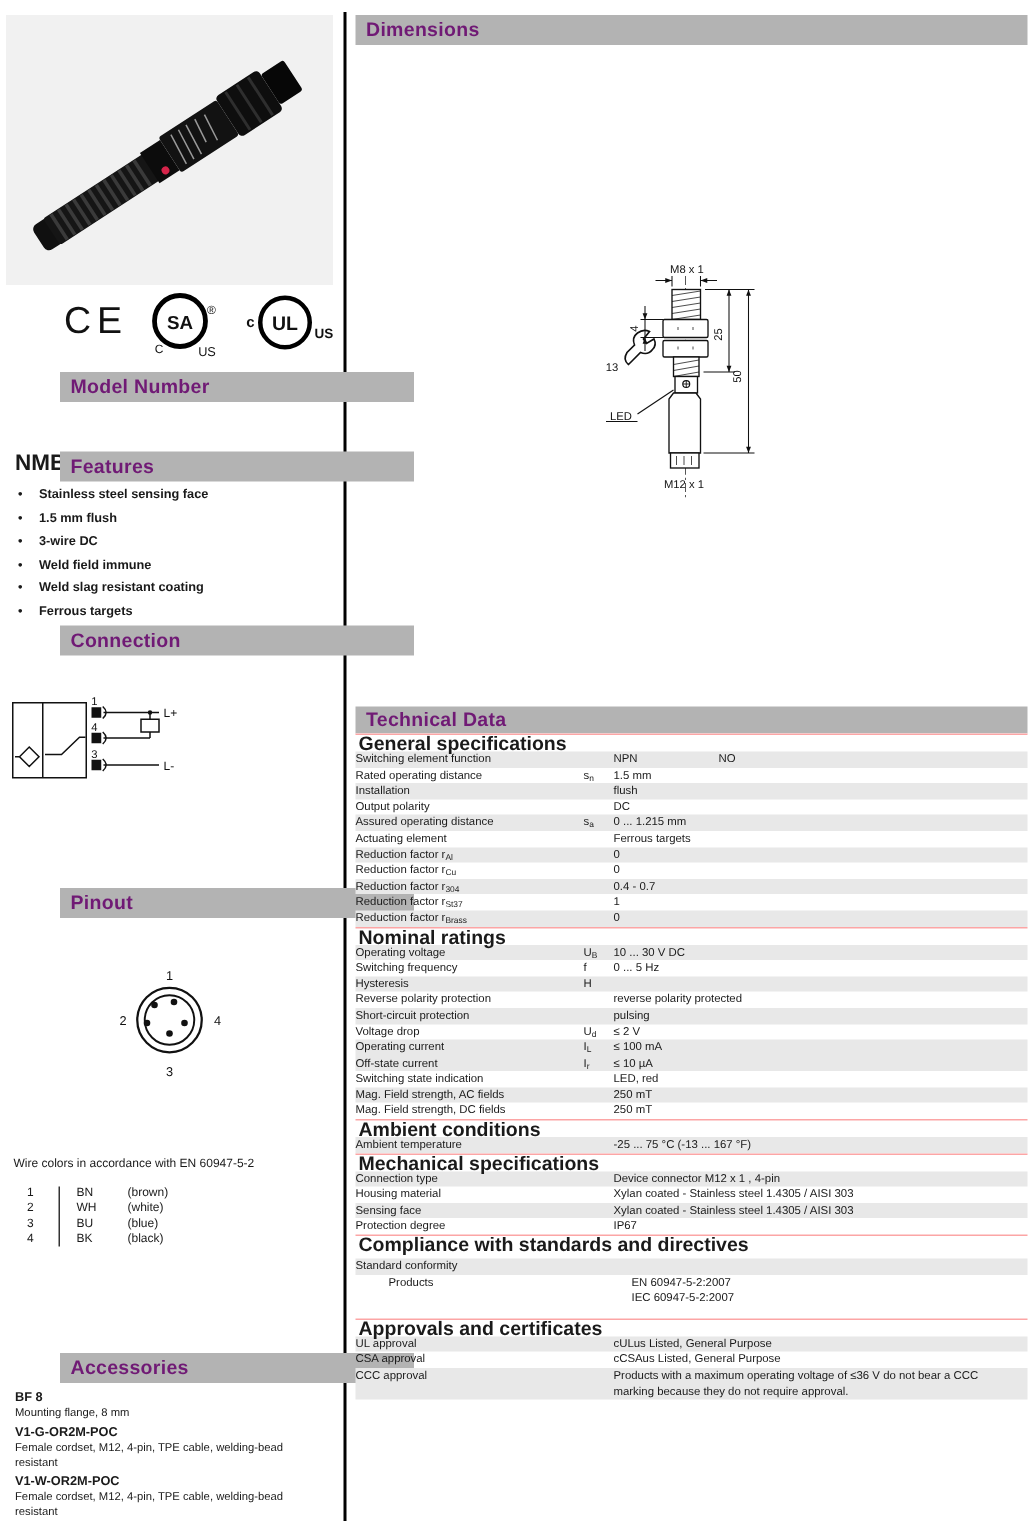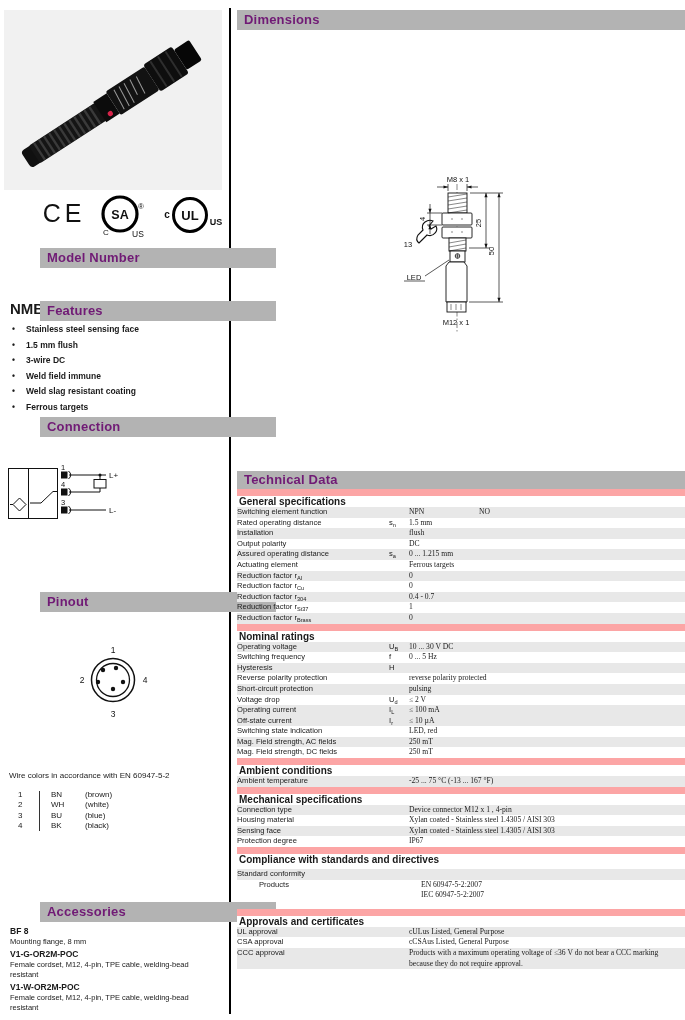--- a/index.html
+++ b/index.html
@@ -20,26 +20,26 @@
   .wrow{display:flex;line-height:10.4px;}
   .wpin{width:10px;margin-left:10px;flex:none;}
   .wcode{width:34px;margin-left:23px;flex:none;}
   .wcolor{flex:1;}
   .acc-list{left:10px;top:924px;width:208px;}
   .acc-name{font-size:8.5px;font-weight:bold;line-height:11px;margin-top:2px;}
   .acc-desc{font-size:7.5px;line-height:10px;}
   .tech-table{left:237px;top:489px;width:448px;position:absolute;}
   .trow{display:flex;min-height:10.6px;line-height:10.6px;font-size:7.6px;}
   .trow.g{background:#e8e8e8;}
-  .thead{border-top:7px solid #fca5a5;font-weight:bold;font-size:10px;min-height:11px;line-height:11px;padding-left:2px;background:#fff;}
+  .thead{border-top:1px solid #fca5a5;font-weight:bold;font-size:13px;min-height:11px;line-height:11px;padding-left:2px;background:#fff;}
   .tgap1{height:4px;} .tgap2{height:8px;}
   .tlabel{width:152px;flex:none;}
   .tlabel.ind2{padding-left:22px;width:142px;}
   .tsym{width:20px;flex:none;}
-  .tval{flex:1;position:relative;padding-right:9px;font-family:Liberation Serif, serif;}
+  .tval{flex:1;position:relative;padding-right:9px;}
   .tval2{position:absolute;left:70px;top:0;}
   sub{font-size:5.6px;vertical-align:-1.5px;line-height:0;}
   svg text{font-family:"Liberation Sans","DejaVu Sans",sans-serif;fill:#111;}
 </style>
 </head>
 <body>
 
 <div class="abs divider"></div>
 
 <div class="abs photo-box">

